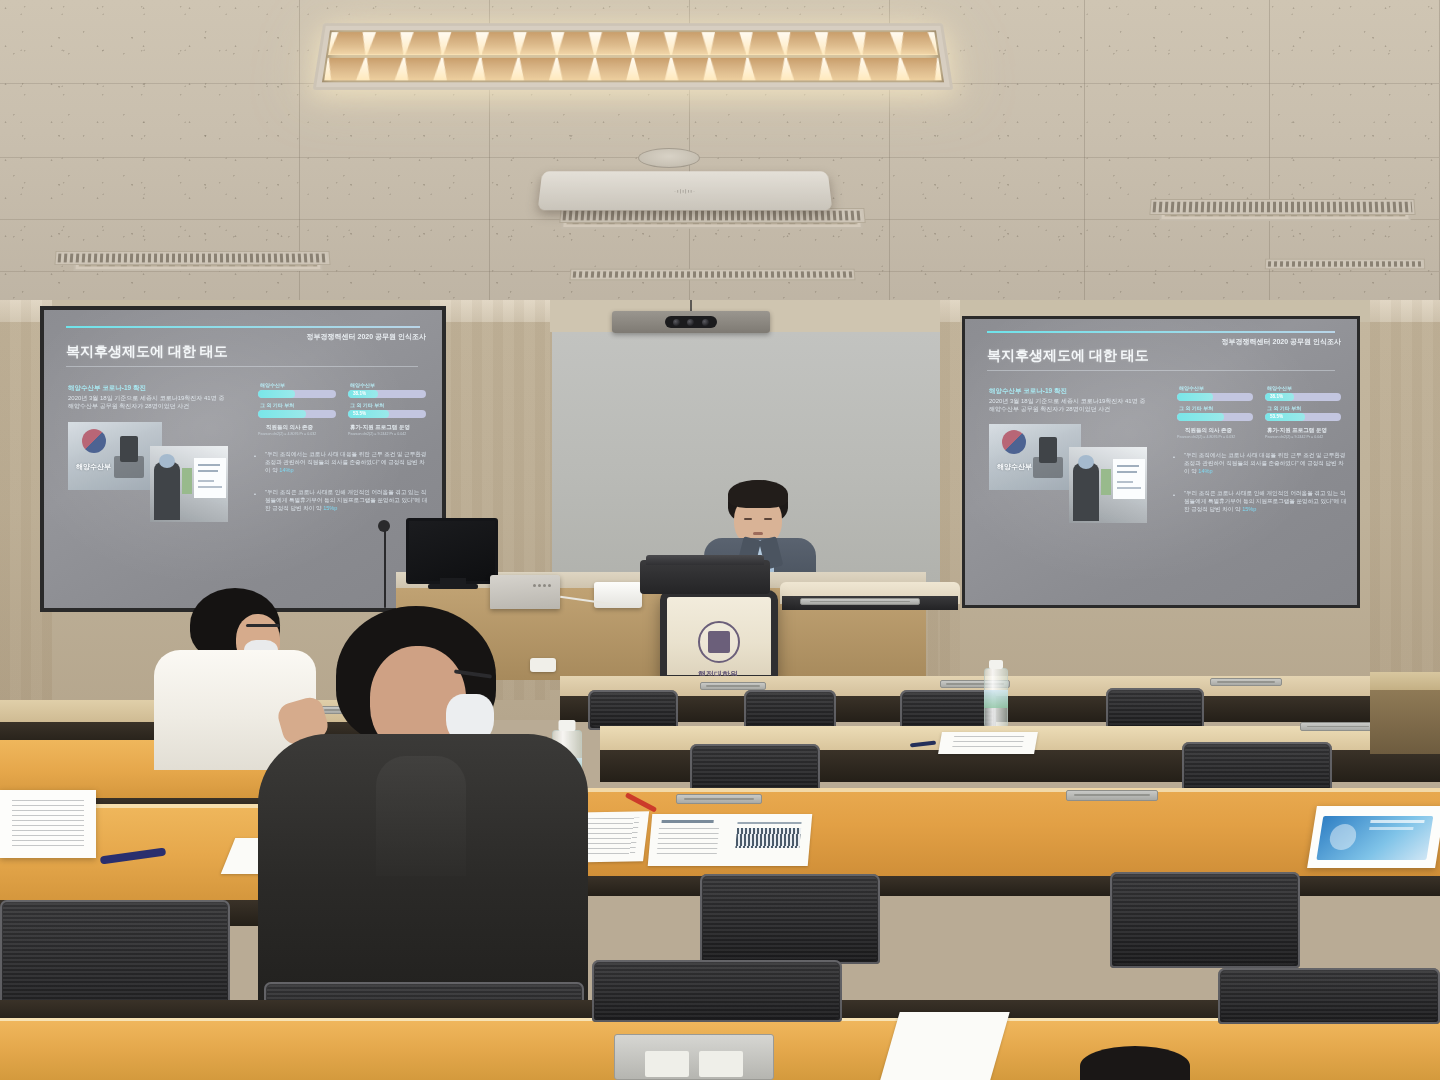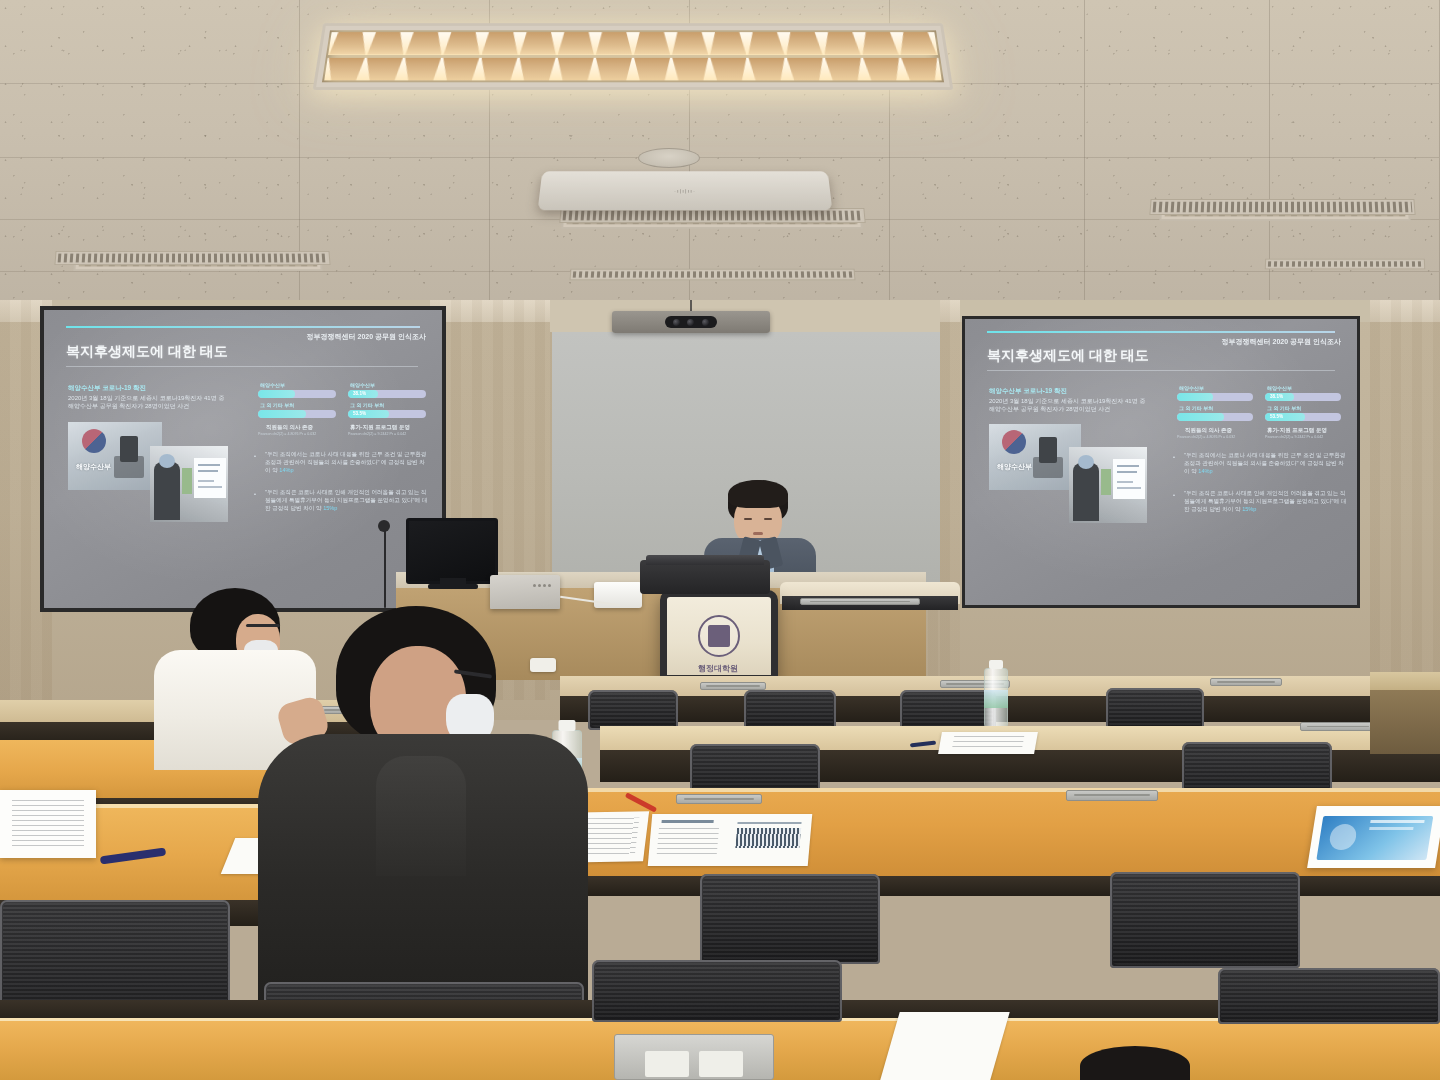--- a/index.html
+++ b/index.html
@@ -497,21 +497,21 @@
         <i></i>
       </span>
   </div>
 
   <div class="whitebox" style="left:594px;top:582px;width:48px;height:26px;"></div>
   <div style="position:absolute;left:560px;top:600px;width:60px;height:2px;background:#e8e6df;transform:rotate(8deg);"></div>
   <div style="position:absolute;left:530px;top:658px;width:26px;height:14px;background:#f0efe9;border-radius:3px;box-shadow:0 1px 3px rgba(0,0,0,.25);"></div>
 
   <div class="podium" style="left:660px;top:590px;width:118px;height:92px;">
     <div class="podium-body">
-      <span class="emblem" style="top:18px;">
+      <span class="emblem" style="top:24px;">
         <span class="emblem-ring">
             <span class="emblem-core"></span>
           </span>
         <span class="emblem-text">행정대학원</span>
       </span>
     </div>
   </div>
   <div style="position:absolute;left:640px;top:560px;width:130px;height:34px;
     background:linear-gradient(180deg,#3a3a3c,#242426);border-radius:4px;"></div>
   <div style="position:absolute;left:646px;top:555px;width:118px;height:10px;

